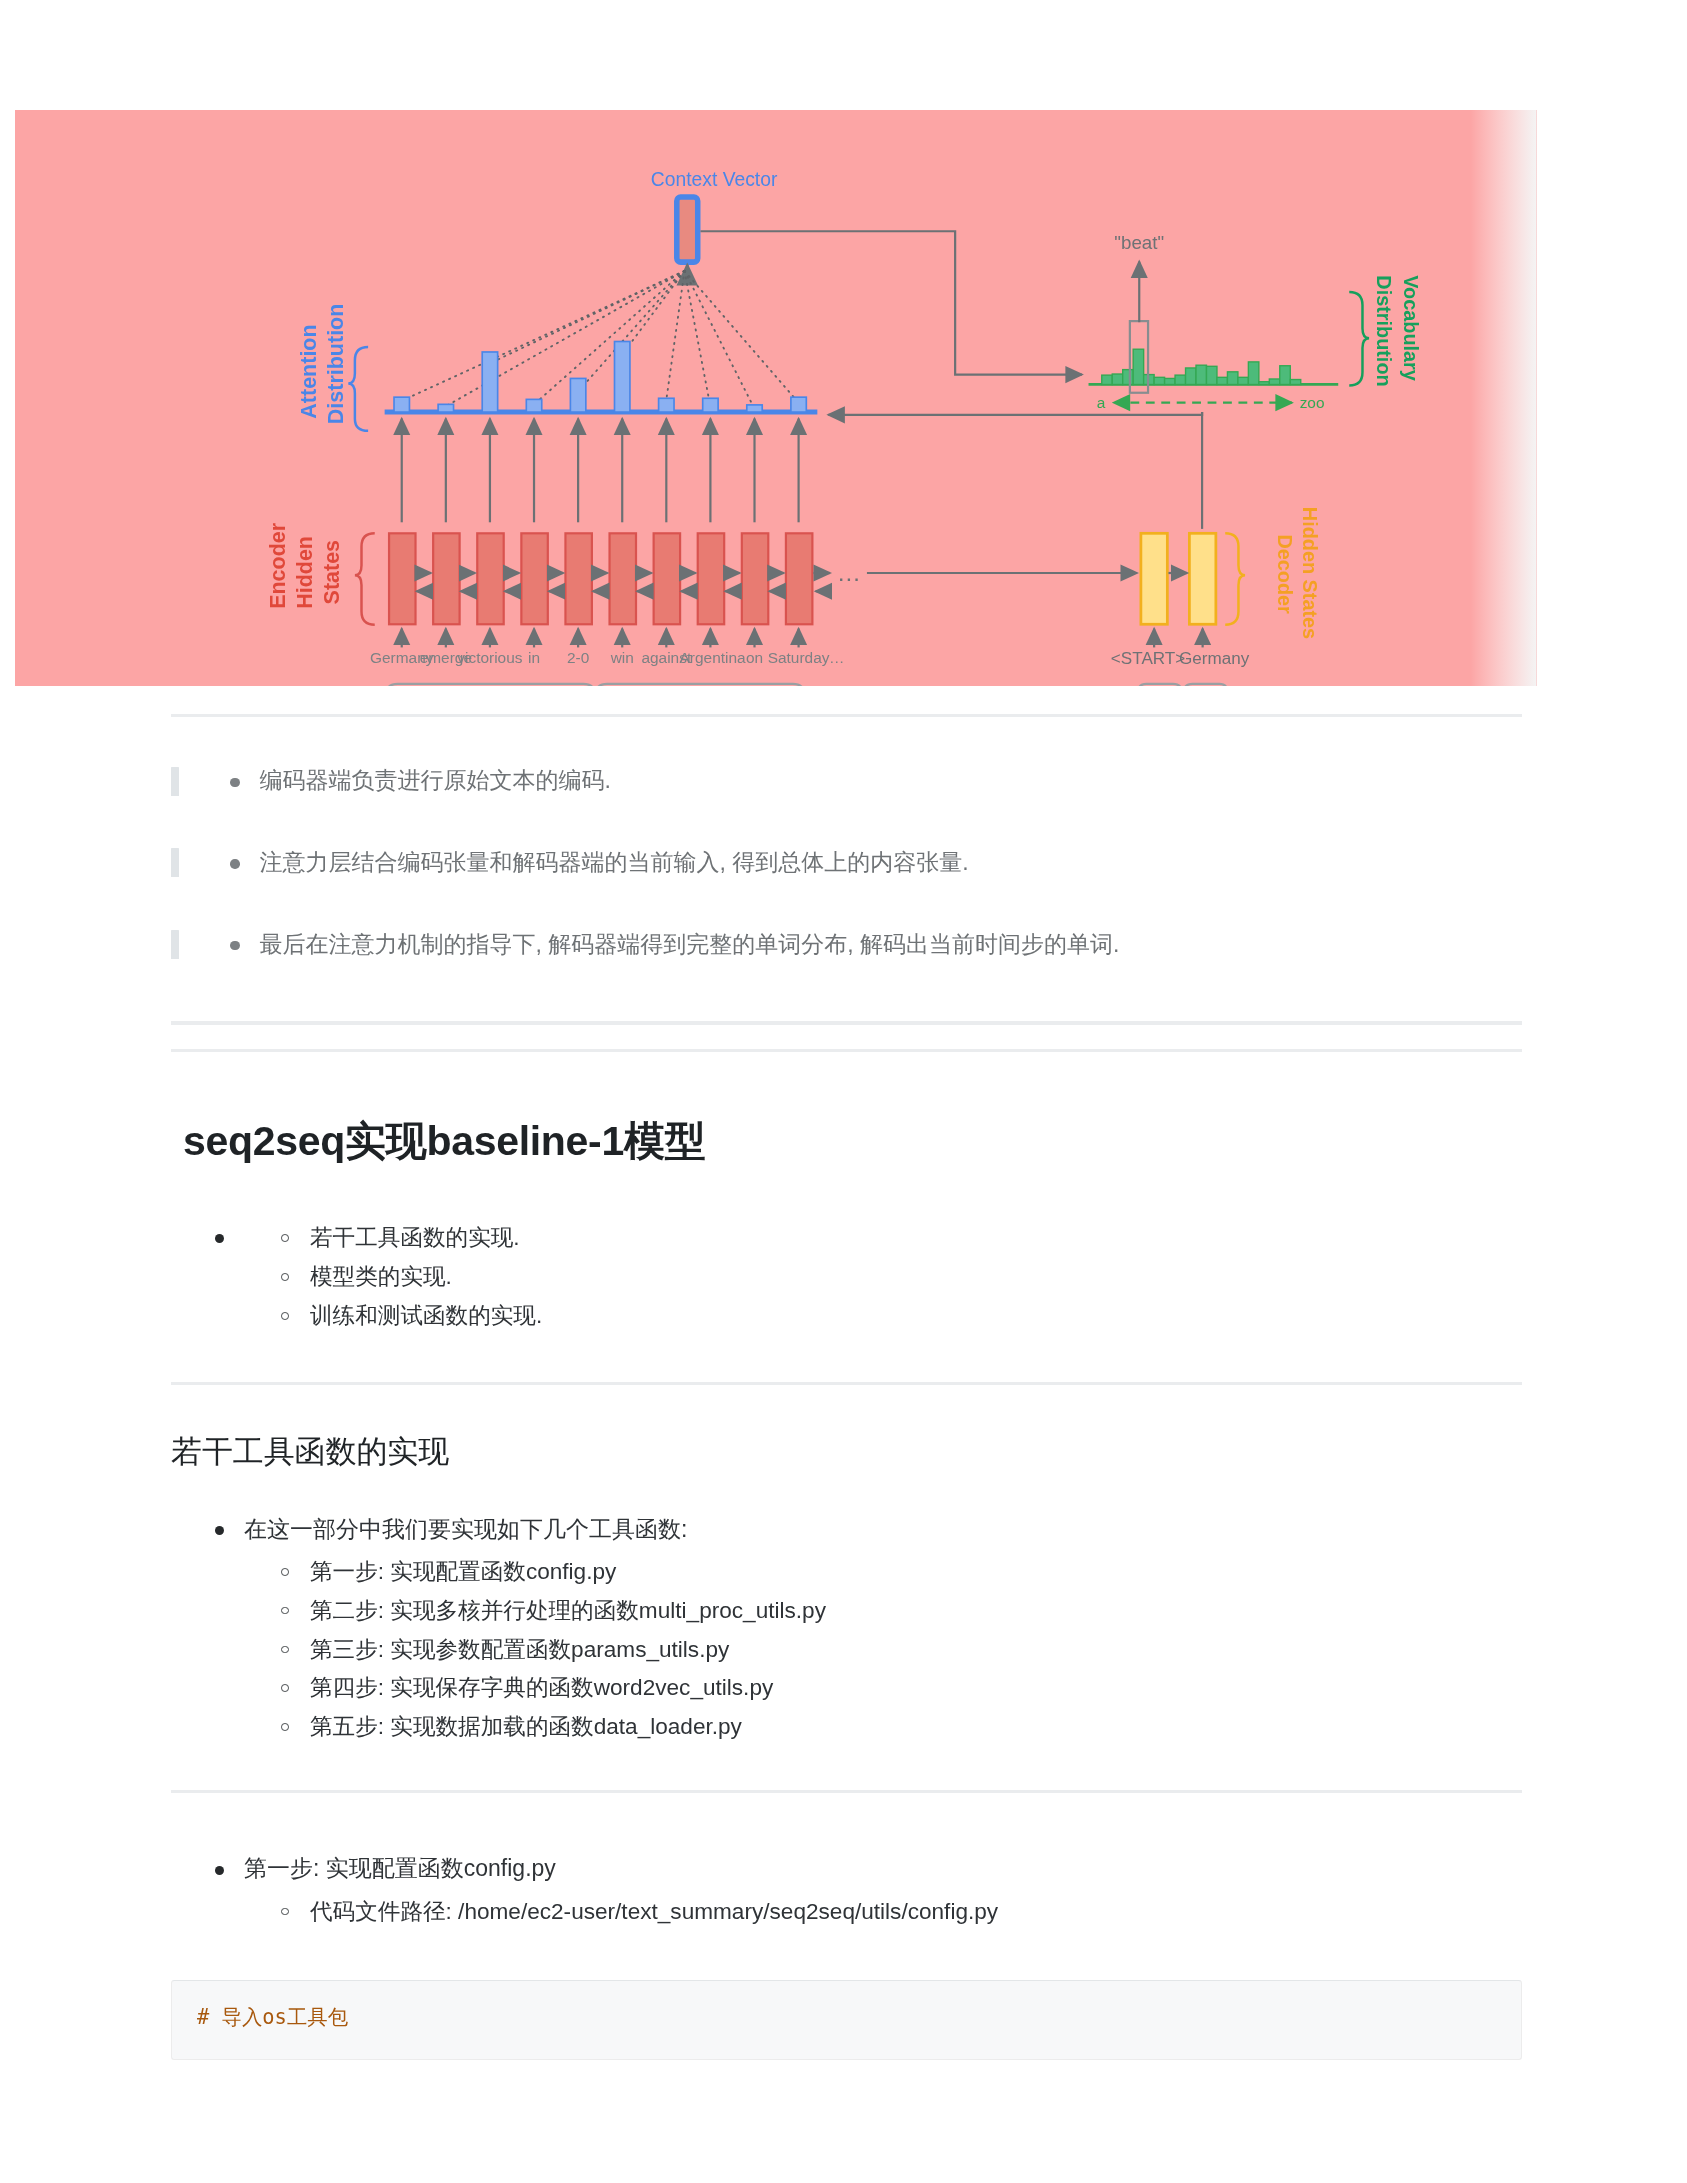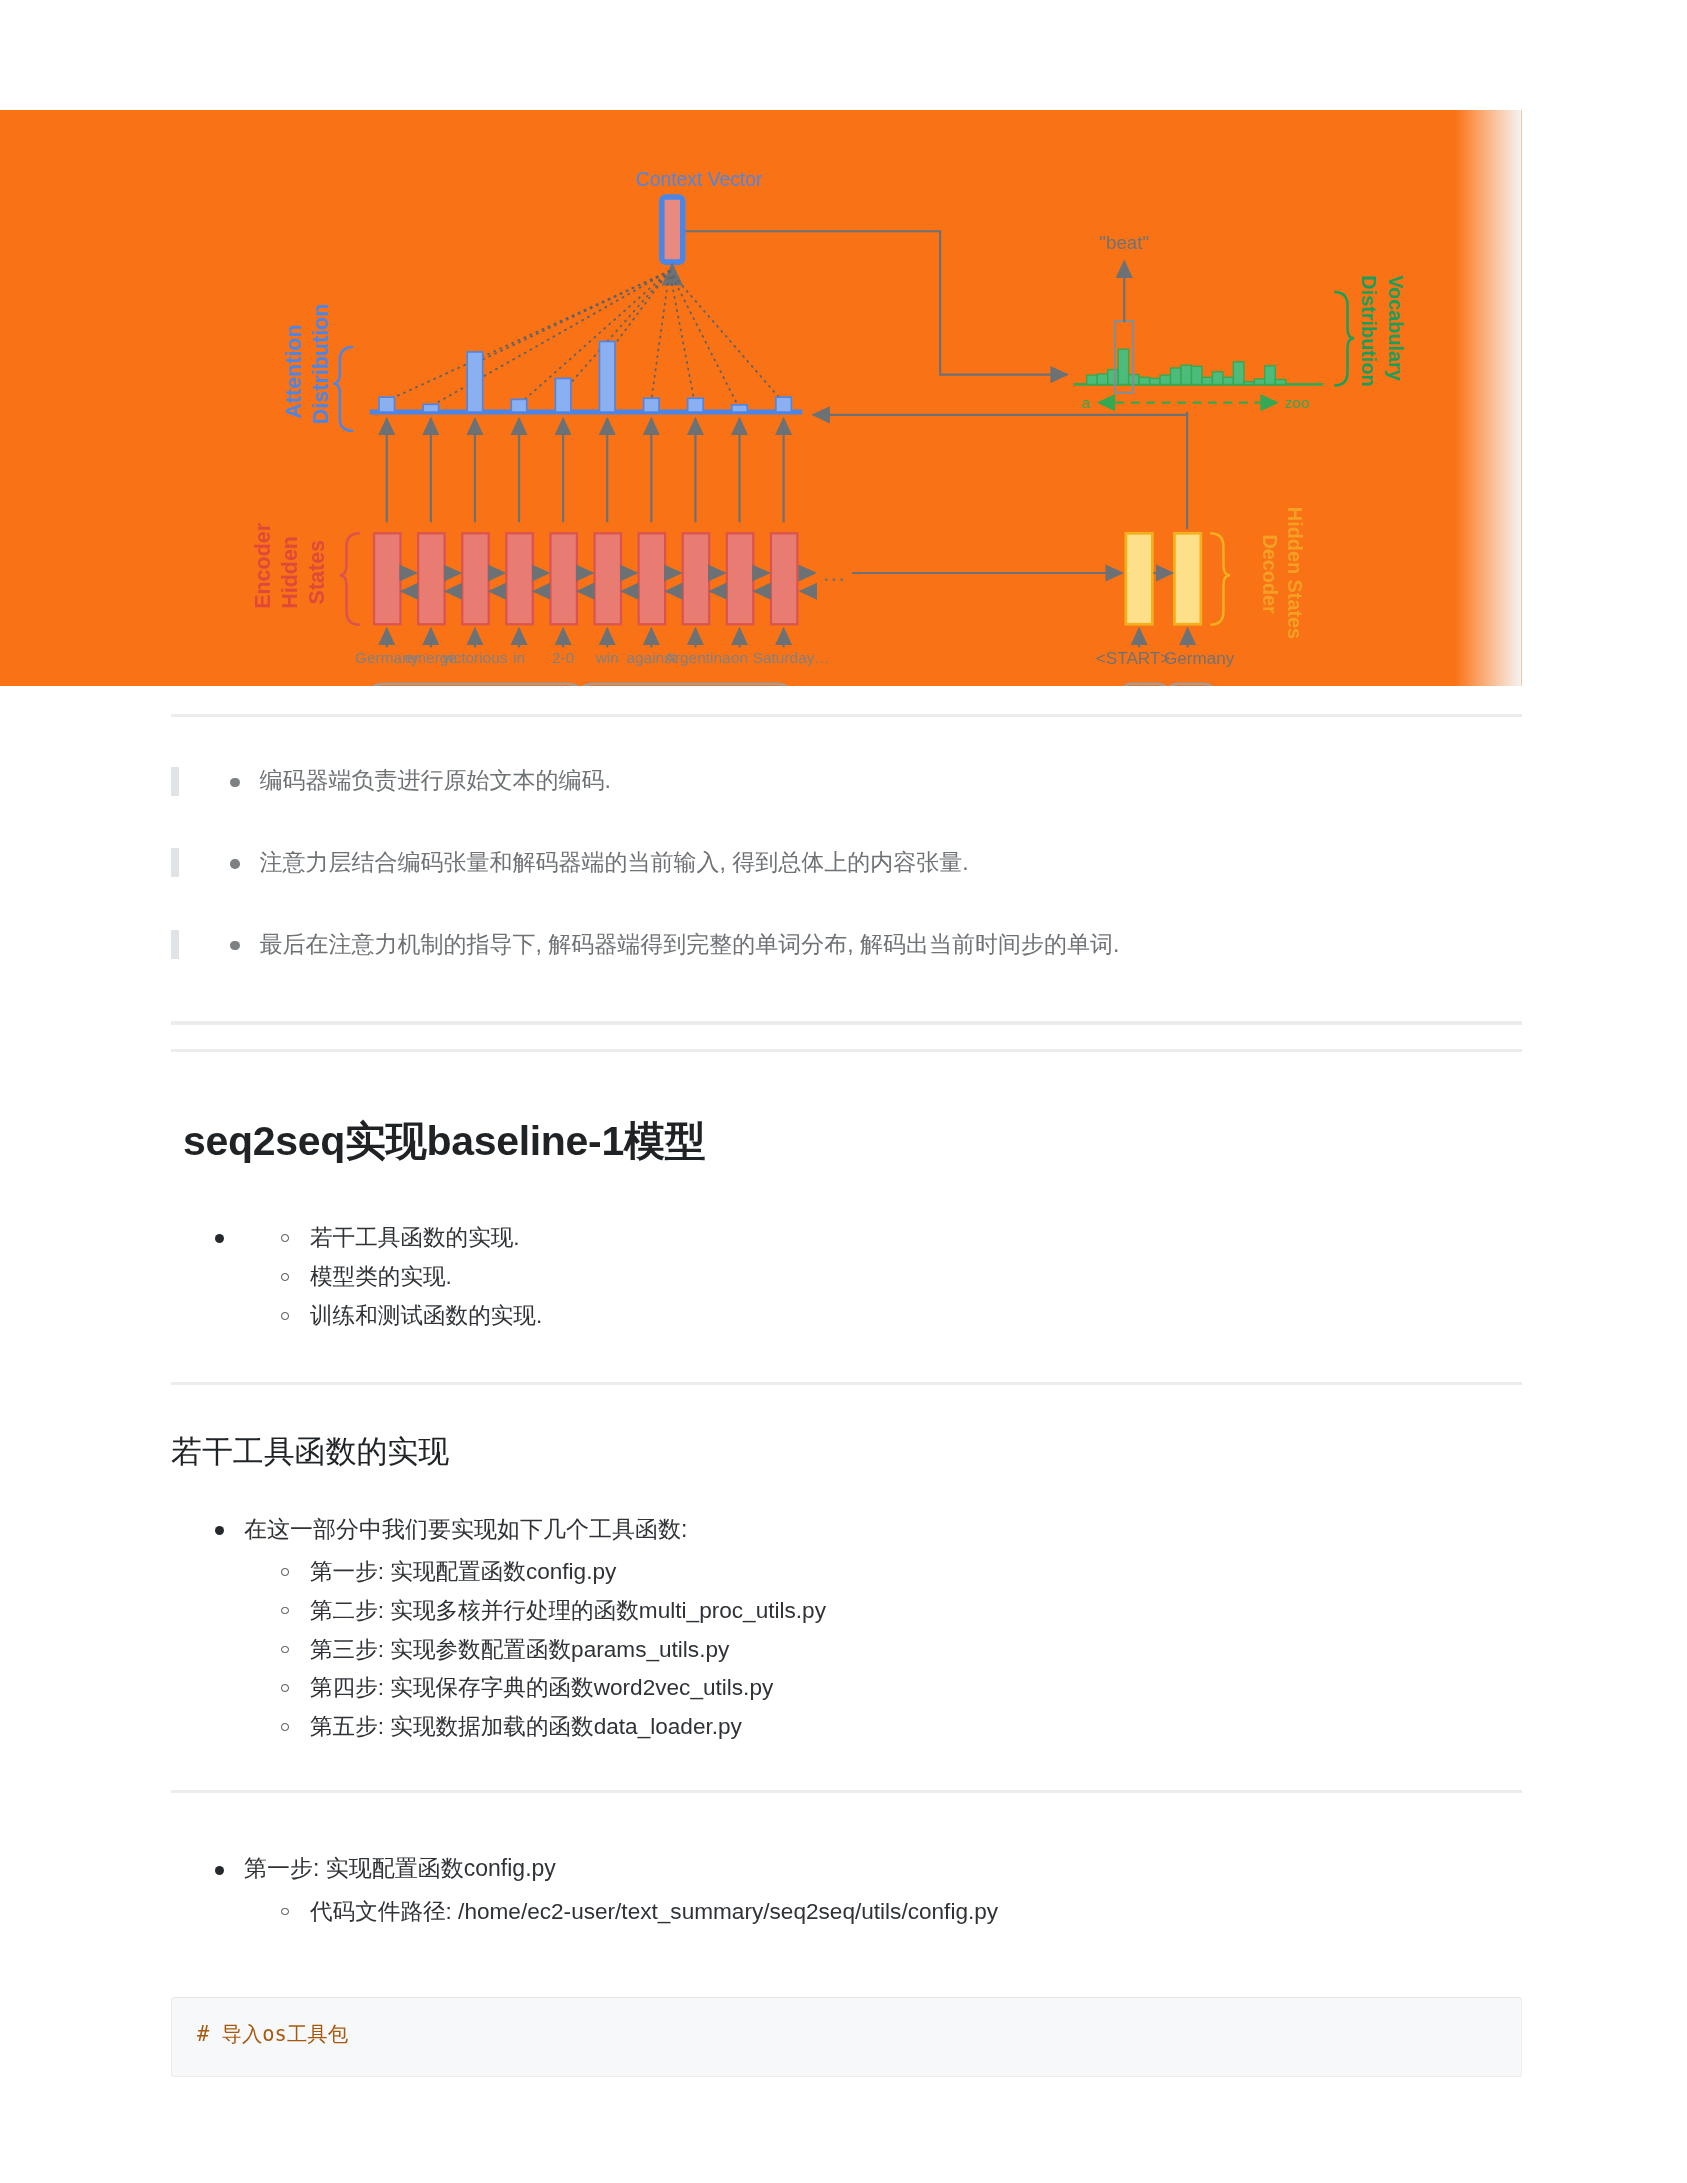--- a/index.html
+++ b/index.html
@@ -18,25 +18,25 @@
   .page {
     position: relative;
     width: 1687px;
     height: 2183px;
     background: #ffffff;
   }
 
   
   .figure {
     position: absolute;
-    left: 0px;
+    left: 15px;
     top: 110px;
     width: 1522px;
     height: 576px;
-    background: #f97316;
+    background: #fca5a5;
   }
 
   .diagram {
     position: absolute;
     left: 0; top: 0;
     width: 1522px;
     height: 576px;
   }
 
   
@@ -132,21 +132,20 @@
     letter-spacing: -0.1px;
   }
 
   .codeblock {
     background: #f7f8f9;
     border: 1.1px solid #ececec;
     border-top: 1.7px solid #e3e6e8;
     border-radius: 3.3px;
     padding: 23px 25px 27.6px 25px;
     box-sizing: border-box;
-    margin-top: 17px;
   }
   .codeline {
     font-family: "DejaVu Sans Mono", "Liberation Mono", monospace;
     font-size: 20.4px;
     color: #a8580d;
     white-space: pre;
     line-height: 1.3;
   }
 
   

